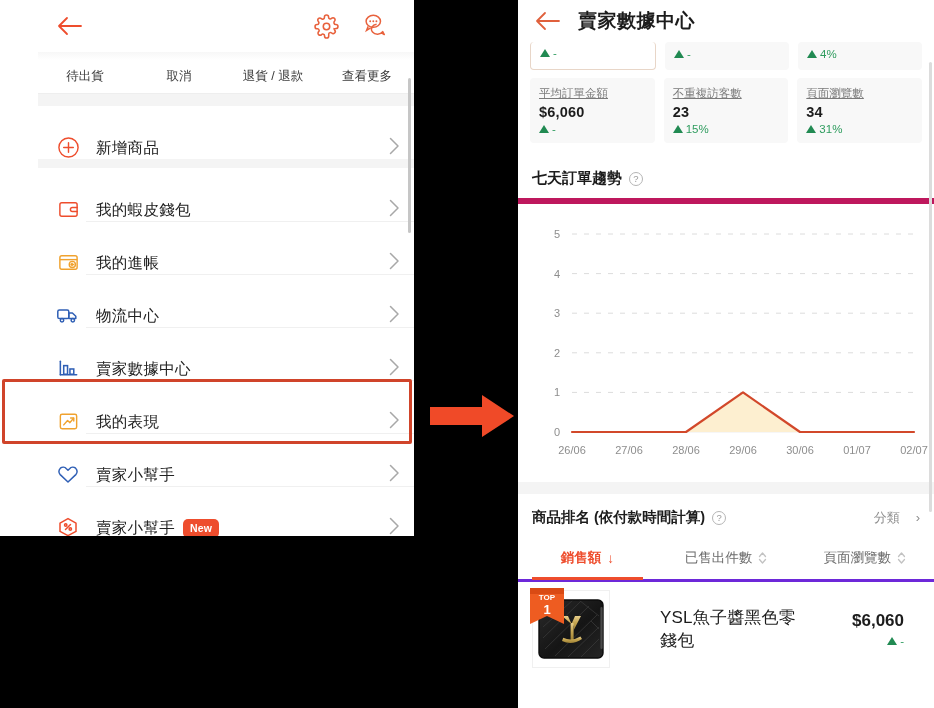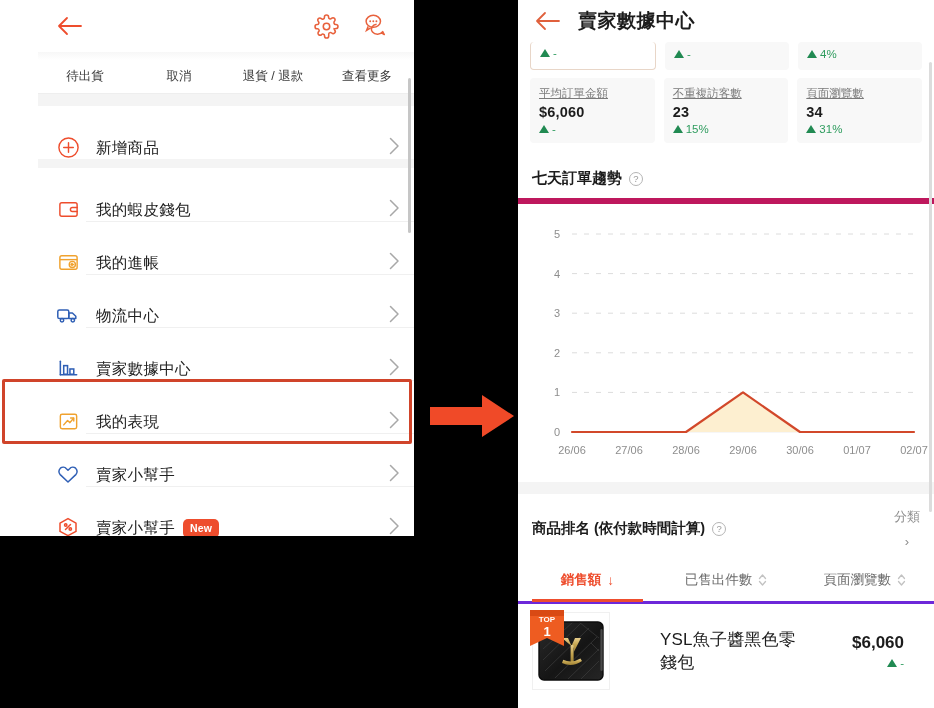--- a/index.html
+++ b/index.html
@@ -93,21 +93,21 @@
   .section-divider { height: 14px; background:#fff; }
   .section-head {
     padding: 12px 14px 10px 14px; display:flex; align-items:center;
     font-size: 15px; font-weight: 700; color:#1c1c1c; background:#fff;
     border-bottom: 6px solid #be185d;
   }
   .q-mark {
     width:14px;height:14px;border:1.2px solid #b5b5b5;border-radius:50%;
     font-size:9.5px;line-height:12px;text-align:center;color:#9a9a9a;margin-left:7px;font-weight:400;
   }
-  .head-right { margin-left:auto; font-size: 13px; color:#8d8d8d; font-weight:400; display:flex; align-items:center; gap:8px;flex-direction:column;}
+  .head-right { margin-left:auto; font-size: 13px; color:#8d8d8d; font-weight:400; display:flex; align-items:center; gap:16px;}
 
   .chart-wrap { background:#fff; padding: 8px 6px 6px 6px; }
 
   .rank-head {
     padding: 14px 14px 12px 14px; display:flex; align-items:center;
     font-size: 14.5px; font-weight:700; color:#1c1c1c; background:#fff;justify-content:space-between;
   }
   .sort-tabs { display:flex; background:#fff; border-bottom:3px solid #6d28d9; }
   .sort-tab {
     flex:1; text-align:center; padding: 10px 0 12px 0; font-size: 13.5px;

